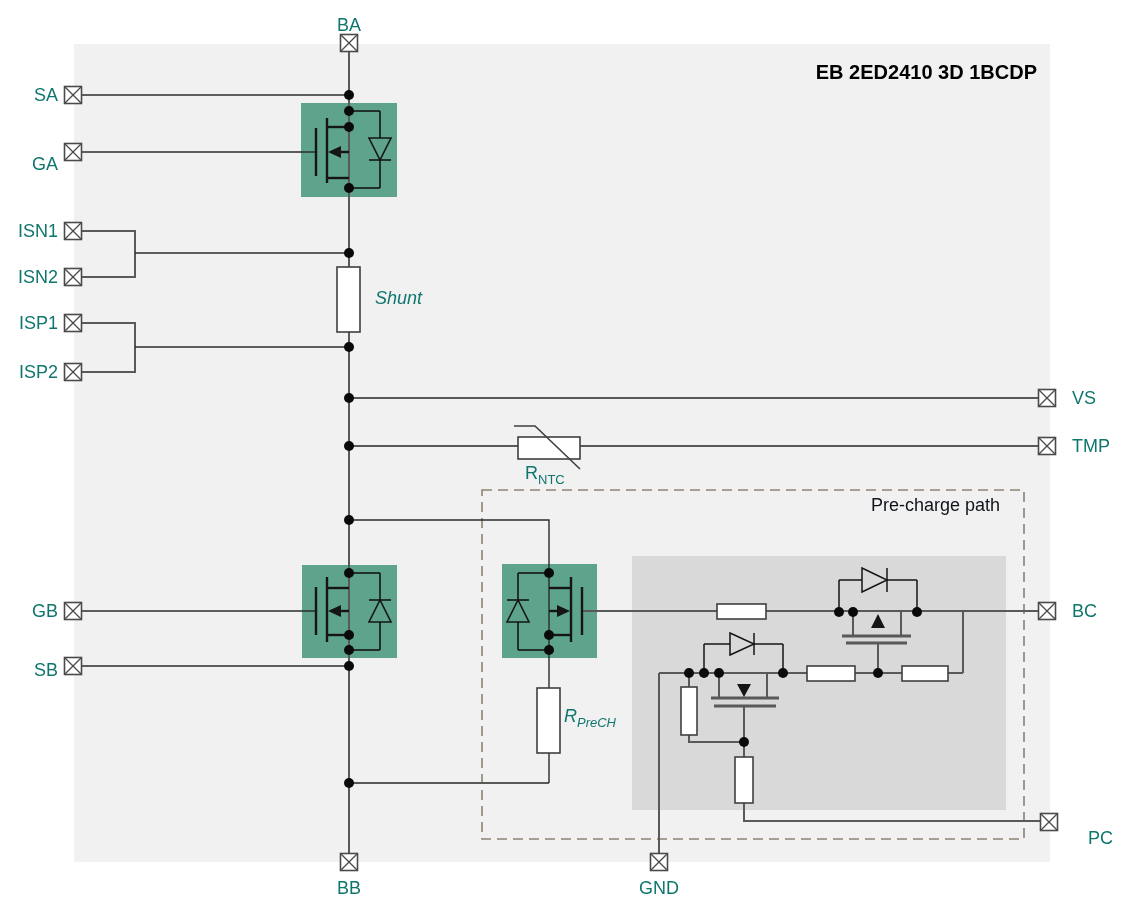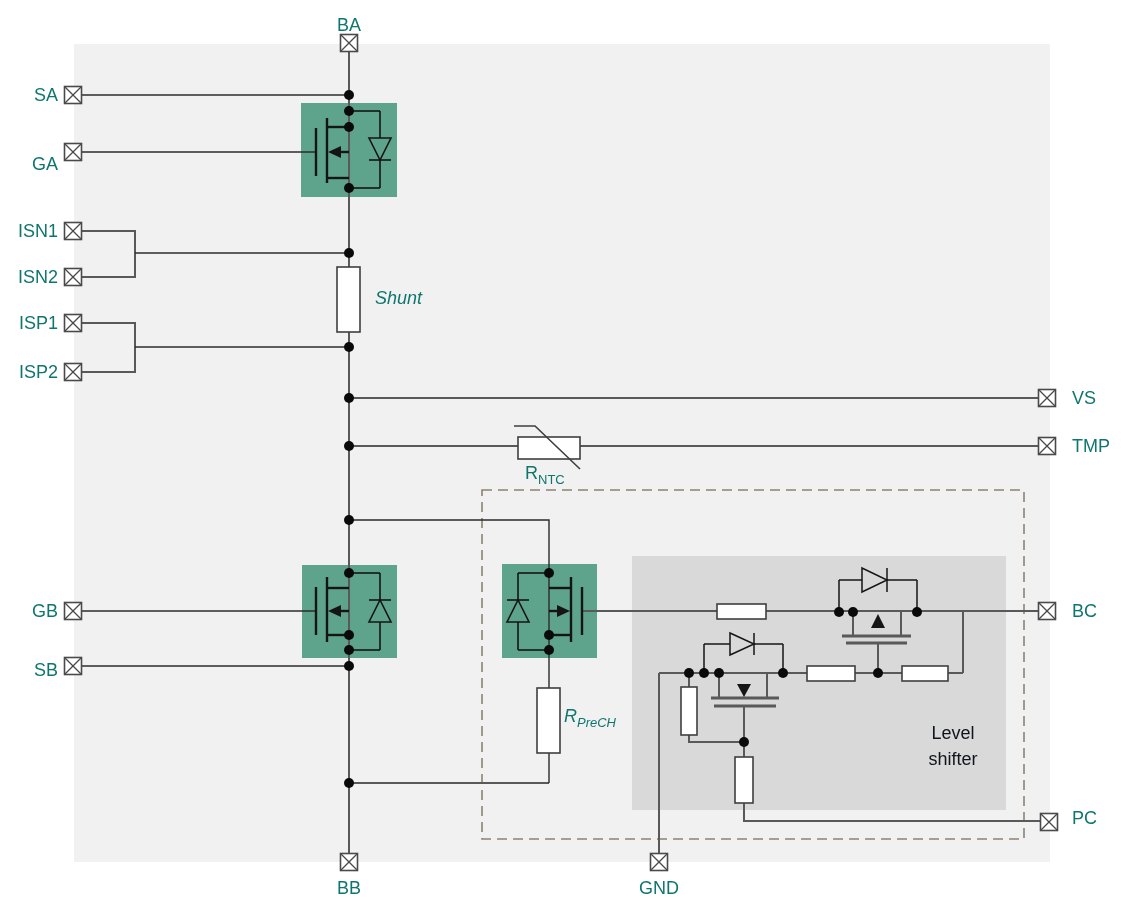--- a/index.html
+++ b/index.html
@@ -269,45 +269,43 @@
           <line x1="340.5" y1="870.5" x2="357.5" y2="853.5" stroke="#4A4A4A" stroke-width="1.3"></line>
         </g>
         <g>
           <rect x="650.5" y="853.5" width="17" height="17" fill="#FFFFFF" stroke="#4A4A4A" stroke-width="1.6"></rect>
           <line x1="650.5" y1="853.5" x2="667.5" y2="870.5" stroke="#4A4A4A" stroke-width="1.3"></line>
           <line x1="650.5" y1="870.5" x2="667.5" y2="853.5" stroke="#4A4A4A" stroke-width="1.3"></line>
         </g>
       </g>
 </svg>
 
+<div class="title">EB 2ED2410 3D 1BCDP</div>
 
 <div class="lbl center" style="left:299px;top:13px;width:100px;">BA</div>
 
 <div class="lbl left-term" style="top:83px;">SA</div>
 <div class="lbl left-term" style="top:152px;">GA</div>
 <div class="lbl left-term" style="top:219px;">ISN1</div>
 <div class="lbl left-term" style="top:265px;">ISN2</div>
 <div class="lbl left-term" style="top:311px;">ISP1</div>
 <div class="lbl left-term" style="top:360px;">ISP2</div>
 <div class="lbl left-term" style="top:599px;">GB</div>
 <div class="lbl left-term" style="top:658px;">SB</div>
 
 <div class="lbl right-term" style="top:386px;">VS</div>
 <div class="lbl right-term" style="top:434px;">TMP</div>
 <div class="lbl right-term" style="top:599px;">BC</div>
-<div class="lbl right-term" style="top:806px;">PC</div>
+<div class="lbl right-term" style="top:826px;margin-left:16px;">PC</div>
 
 <div class="lbl center" style="left:299px;top:876px;width:100px;">BB</div>
 <div class="lbl center" style="left:609px;top:876px;width:100px;">GND</div>
 
 <div class="lbl" style="left:375px;top:286px;font-style:italic;">Shunt</div>
 
 <div class="lbl" style="left:525px;top:461px;"><span>R</span><sub>NTC</sub></div>
 
 <div class="lbl" style="left:564px;top:704px;font-style:italic;"><span>R</span><sub>PreCH</sub></div>
 
-
-<div class="region-lbl ls-lbl">
-  <div>Level</div>
-  <div>shifter</div>
+<div class="region-lbl pc-lbl">Pre-charge path</div>
+
+
 </div>
 
-</div>
-
 </body></html>

